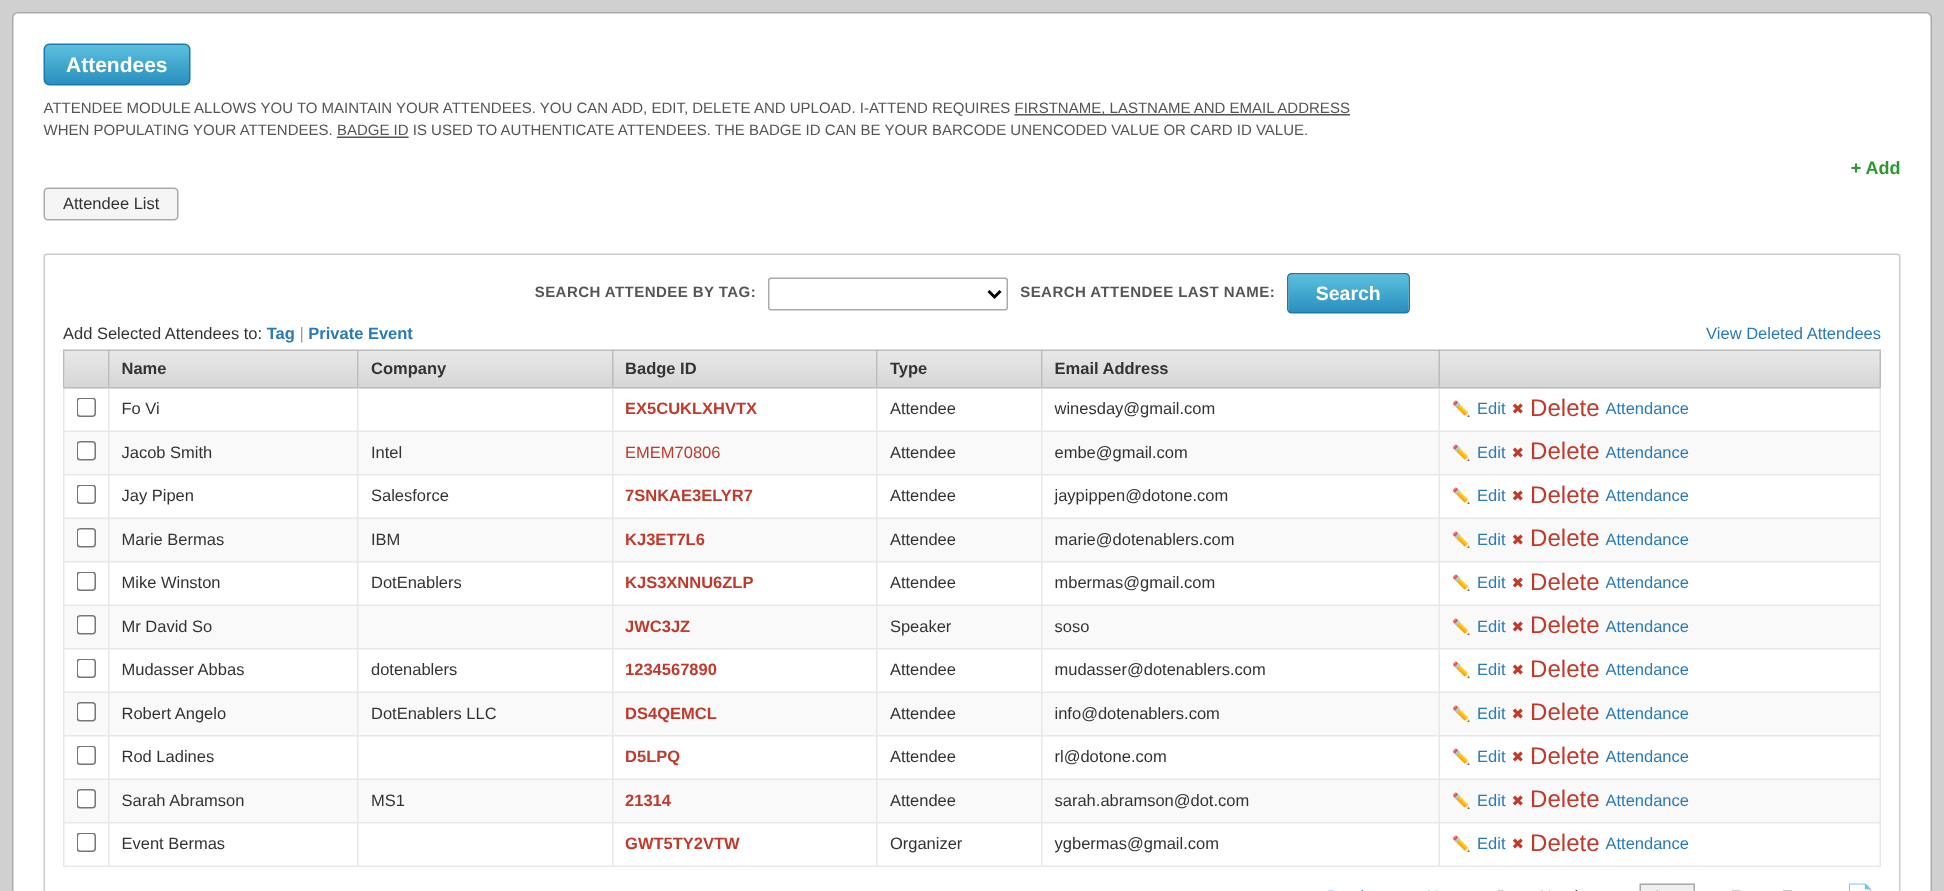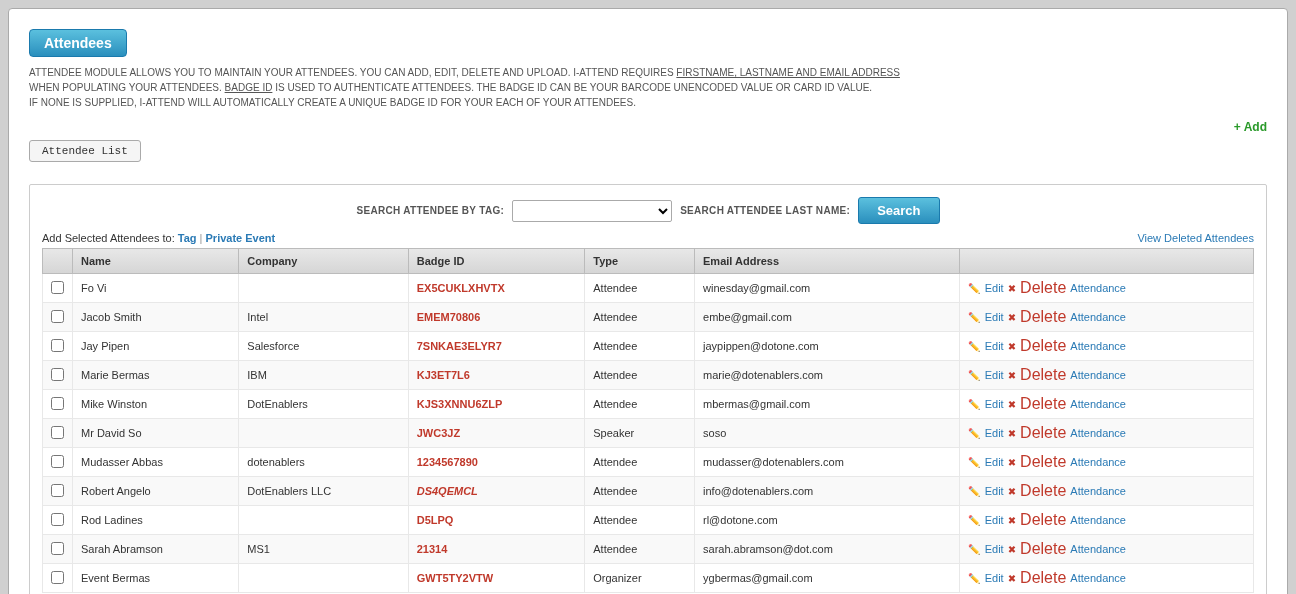--- a/index.html
+++ b/index.html
@@ -40,21 +40,20 @@
       margin-bottom: 6px;
     }
     .add-btn {
       color: #2a9a2a;
       font-size: 12px;
       cursor: pointer;
       font-weight: bold;
     }
     .tab-bar {
       margin-bottom: 10px;
-      font-family: Liberation Mono, monospace;
     }
     .tab-label {
       display: inline-block;
       background: #f5f5f5;
       border: 1px solid #aaa;
       border-radius: 3px;
       padding: 4px 12px;
       font-size: 11px;
       color: #333;
     }
@@ -218,21 +217,20 @@
 <body>
 
 <div class="page-wrapper">
   
   <div class="page-title-btn">Attendees</div>
 
   
   <div class="description">
     <span>ATTENDEE MODULE ALLOWS YOU TO MAINTAIN YOUR ATTENDEES. YOU CAN ADD, EDIT, DELETE AND UPLOAD. I-ATTEND REQUIRES</span> <a href="#">FIRSTNAME, LASTNAME AND EMAIL ADDRESS</a><br>
     <span>WHEN POPULATING YOUR ATTENDEES.</span> <a href="#">BADGE ID</a><span> IS USED TO AUTHENTICATE ATTENDEES. THE BADGE ID CAN BE YOUR BARCODE UNENCODED VALUE OR CARD ID VALUE.</span><br>
-    <span>IF NONE IS SUPPLIED, I-ATTEND WILL AUTOMATICALLY CREATE A UNIQUE BADGE ID FOR YOUR EACH OF YOUR ATTENDEES.</span>
   </div>
 
   
   <div class="add-btn-row">
     <span class="add-btn">+ Add</span>
   </div>
 
   
   <div class="tab-bar">
     <span class="tab-label">Attendee List</span>
@@ -287,21 +285,21 @@
           <span style="color:#c0392b;font-size:10px;">✖</span>
           <a href="#" class="delete-btn">Delete</a>
           <a href="#" class="attendance-btn">Attendance</a>
         </div>
       </td>
     </tr>
           <tr>
       <td><input type="checkbox" style=""></td>
       <td>Jacob Smith</td>
       <td>Intel</td>
-      <td style="color:#c0392b;font-weight:bold;">EMEM70806</td>
+      <td style="color:#c0392b;font-weight:normal;">EMEM70806</td>
       <td>Attendee</td>
       <td>embe@gmail.com</td>
       <td>
         <div class="action-cell">
           <span style="font-size:10px;">✏️</span>
           <a href="#" class="edit-btn">Edit</a>
           <span style="color:#c0392b;font-size:10px;">✖</span>
           <a href="#" class="delete-btn">Delete</a>
           <a href="#" class="attendance-btn">Attendance</a>
         </div>
@@ -389,21 +387,21 @@
           <span style="color:#c0392b;font-size:10px;">✖</span>
           <a href="#" class="delete-btn">Delete</a>
           <a href="#" class="attendance-btn">Attendance</a>
         </div>
       </td>
     </tr>
           <tr>
       <td><input type="checkbox" style=""></td>
       <td>Robert Angelo</td>
       <td>DotEnablers LLC</td>
-      <td style="color:#c0392b;font-weight:bold;font-style:italic;">DS4QEMCL</td>
+      <td style="color:#c0392b;font-weight:bold;">DS4QEMCL</td>
       <td>Attendee</td>
       <td>info@dotenablers.com</td>
       <td>
         <div class="action-cell">
           <span style="font-size:10px;">✏️</span>
           <a href="#" class="edit-btn">Edit</a>
           <span style="color:#c0392b;font-size:10px;">✖</span>
           <a href="#" class="delete-btn">Delete</a>
           <a href="#" class="attendance-btn">Attendance</a>
         </div>

